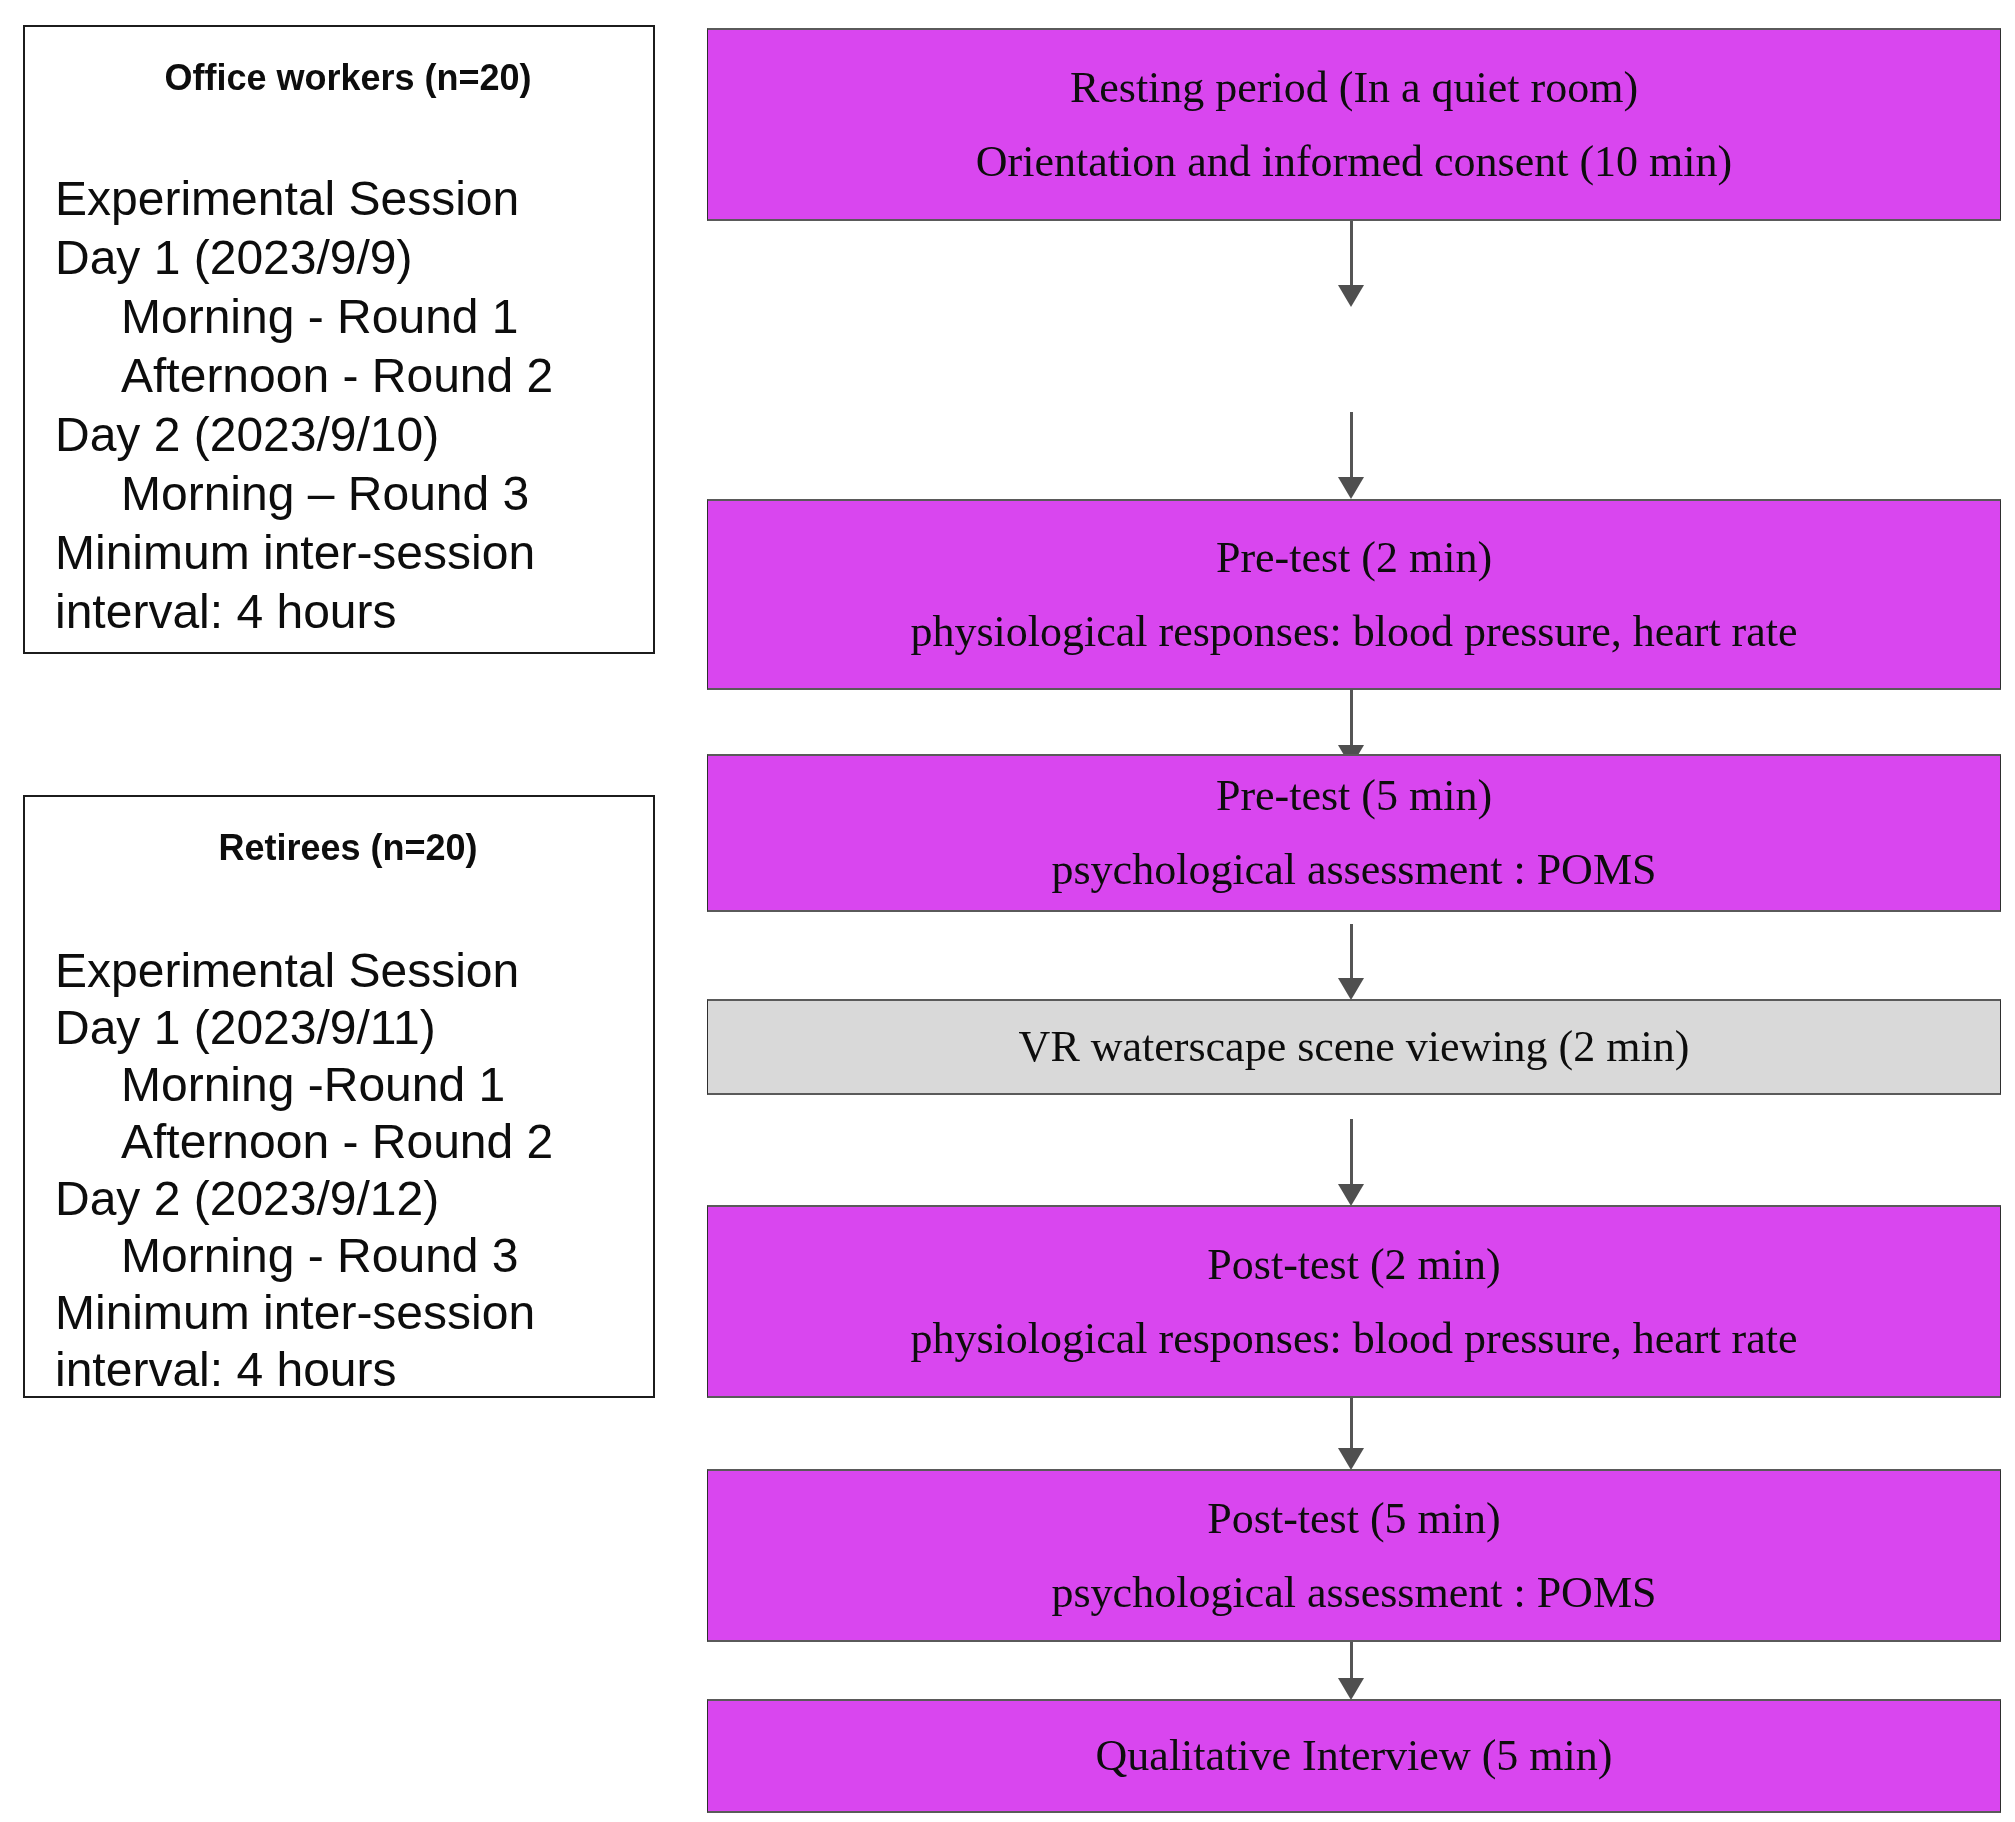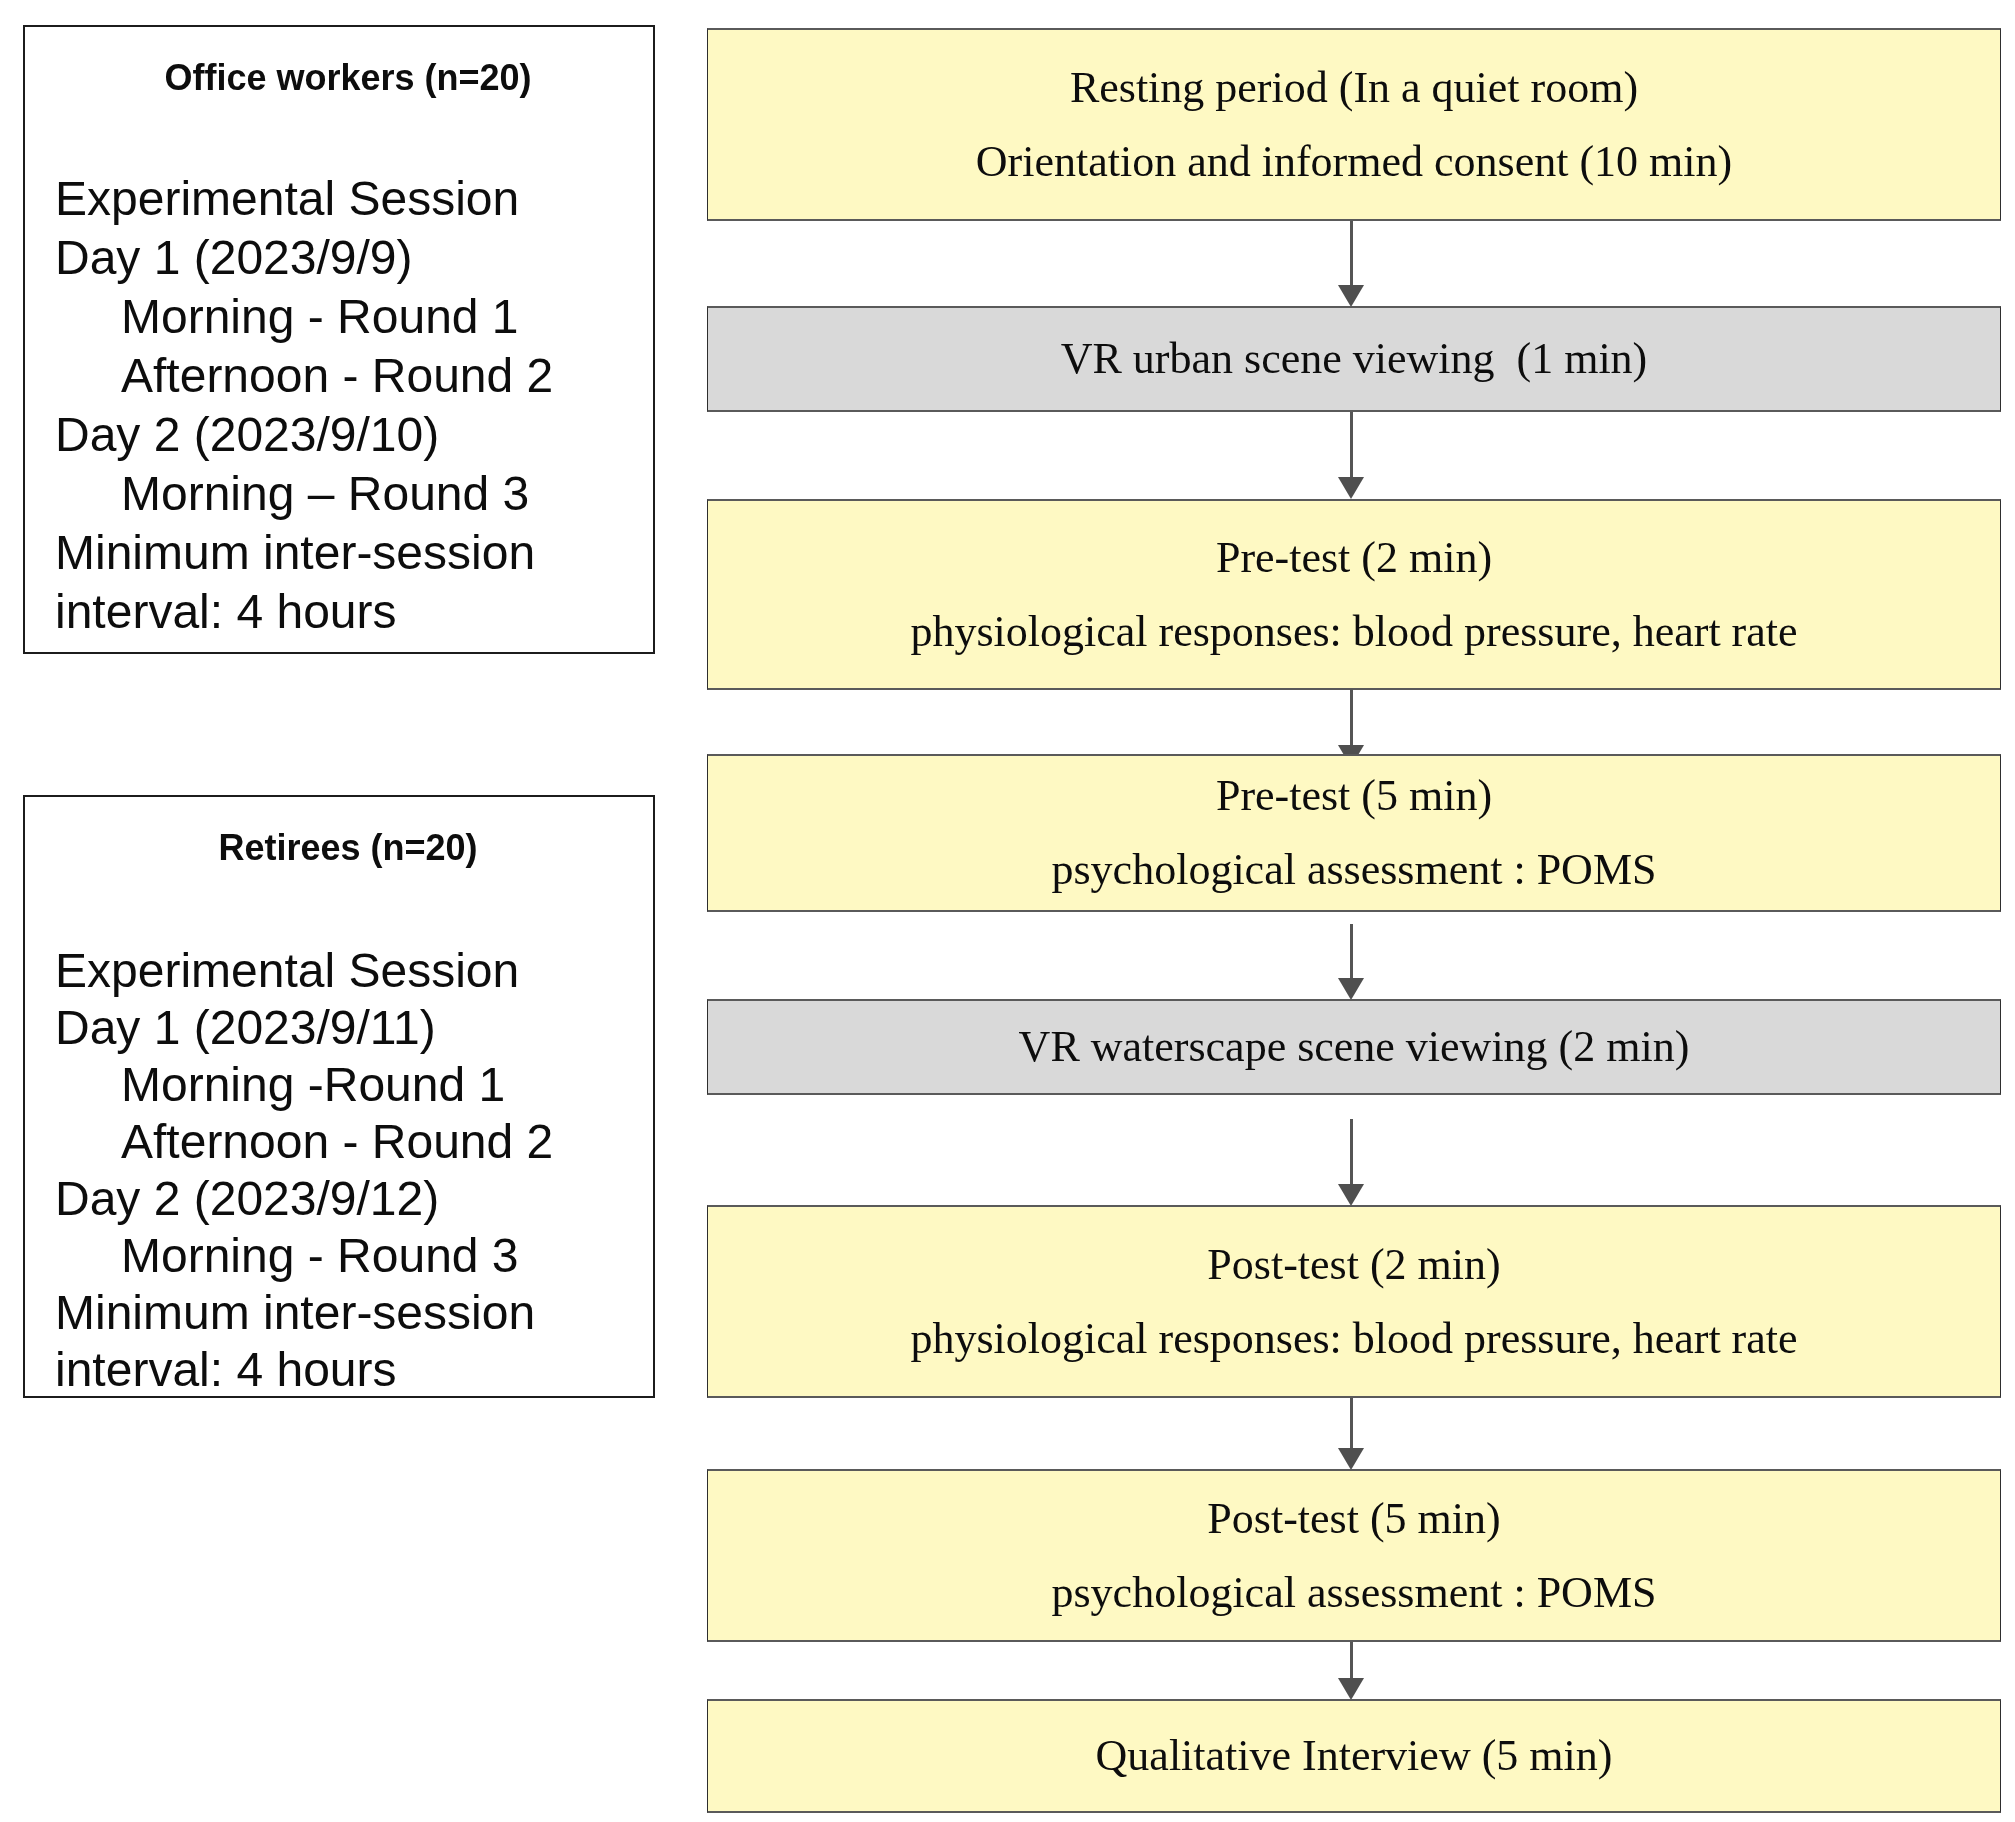--- a/index.html
+++ b/index.html
@@ -54,21 +54,21 @@
   .step {
     position: absolute;
     left: 707px;
     width: 1294px;
     box-sizing: border-box;
     display: flex;
     flex-direction: column;
     justify-content: center;
     align-items: center;
     text-align: center;
-    background: #fef9c3;
+    background: #d946ef;
     border-left: 1.3px solid #2e2e2e;
     border-right: 1.3px solid #2e2e2e;
     border-top: 2.7px solid #5a5a5a;
     border-bottom: 2.7px solid #5a5a5a;
     font-family: "Liberation Serif", serif;
     font-size: 44px;
     line-height: 74px;
   }
   .step .sline {
     white-space: pre;
@@ -151,23 +151,20 @@
   <div class="step" id="step-1">
     <div class="sline">Resting period (In a quiet room)</div>
     <div class="sline">Orientation and informed consent (10 min)</div>
   </div>
 
   <div class="arrow" id="arrow-1">
     <i class="shaft"></i>
     <i class="head"></i>
   </div>
 
-  <div class="step gray" id="step-2">
-    <div class="sline">VR urban scene viewing  (1 min)</div>
-  </div>
 
   <div class="arrow" id="arrow-2">
     <i class="shaft"></i>
     <i class="head"></i>
   </div>
 
   <div class="step" id="step-3">
     <div class="sline">Pre-test (2 min)</div>
     <div class="sline">physiological responses: blood pressure, heart rate</div>
   </div>

